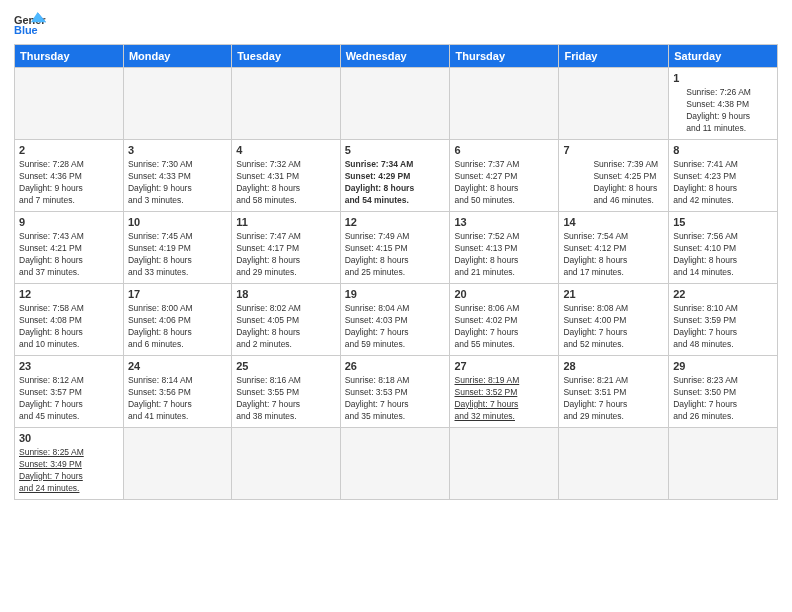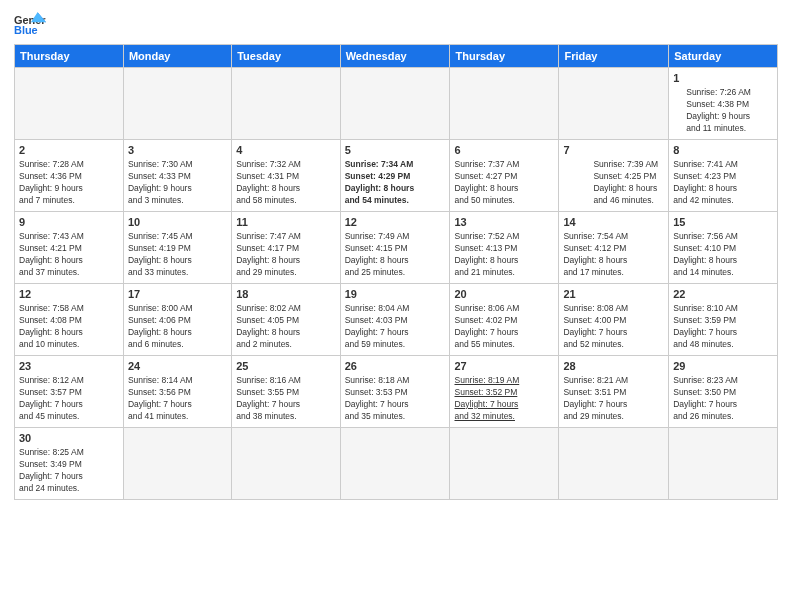--- a/index.html
+++ b/index.html
@@ -336,21 +336,21 @@
             <span class="day-num">29</span>
             <div class="day-info" style="white-space: pre-line;">Sunrise: 8:23 AM
 Sunset: 3:50 PM
 Daylight: 7 hours
 and 26 minutes.</div>
           </td>
         </tr>
         <tr>
           <td>
             <span class="day-num">30</span>
-            <div class="day-info" style="white-space: pre-line;">Sunrise: 8:25 AM
+            <div class="day-info" style="white-space: pre-line; text-decoration: underline;">Sunrise: 8:25 AM
 Sunset: 3:49 PM
 Daylight: 7 hours
 and 24 minutes.</div>
           </td>
           <td class="empty"></td>
           <td class="empty"></td>
           <td class="empty"></td>
           <td class="empty"></td>
           <td class="empty"></td>
           <td class="empty"></td>

